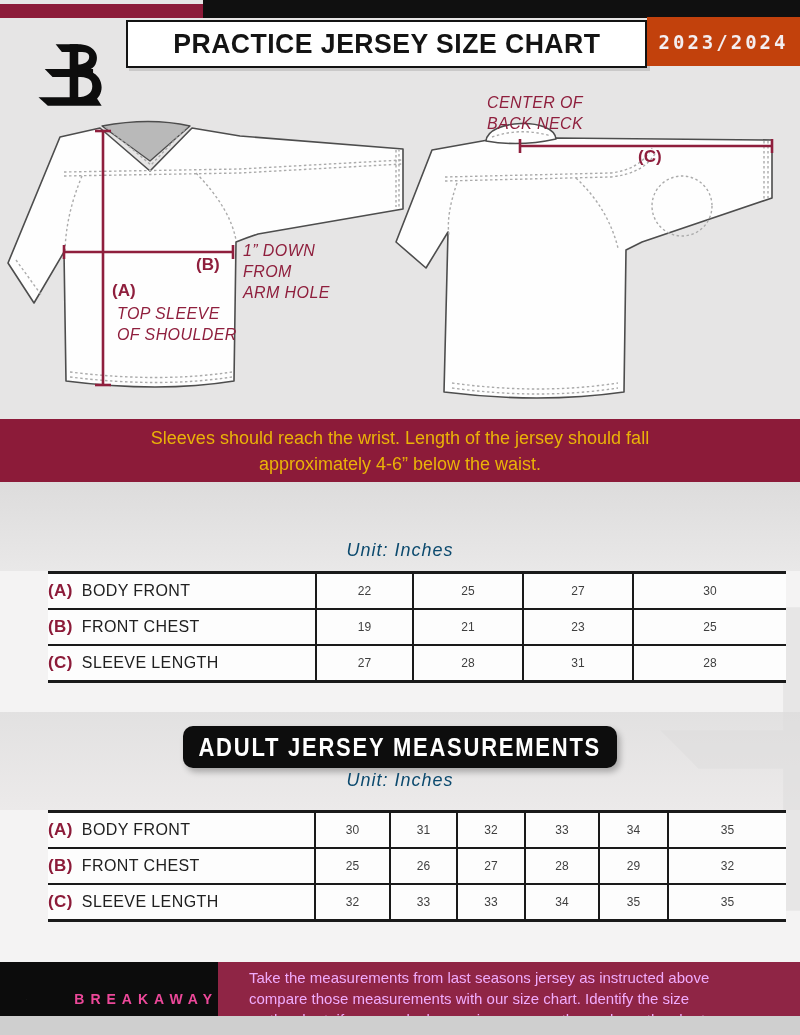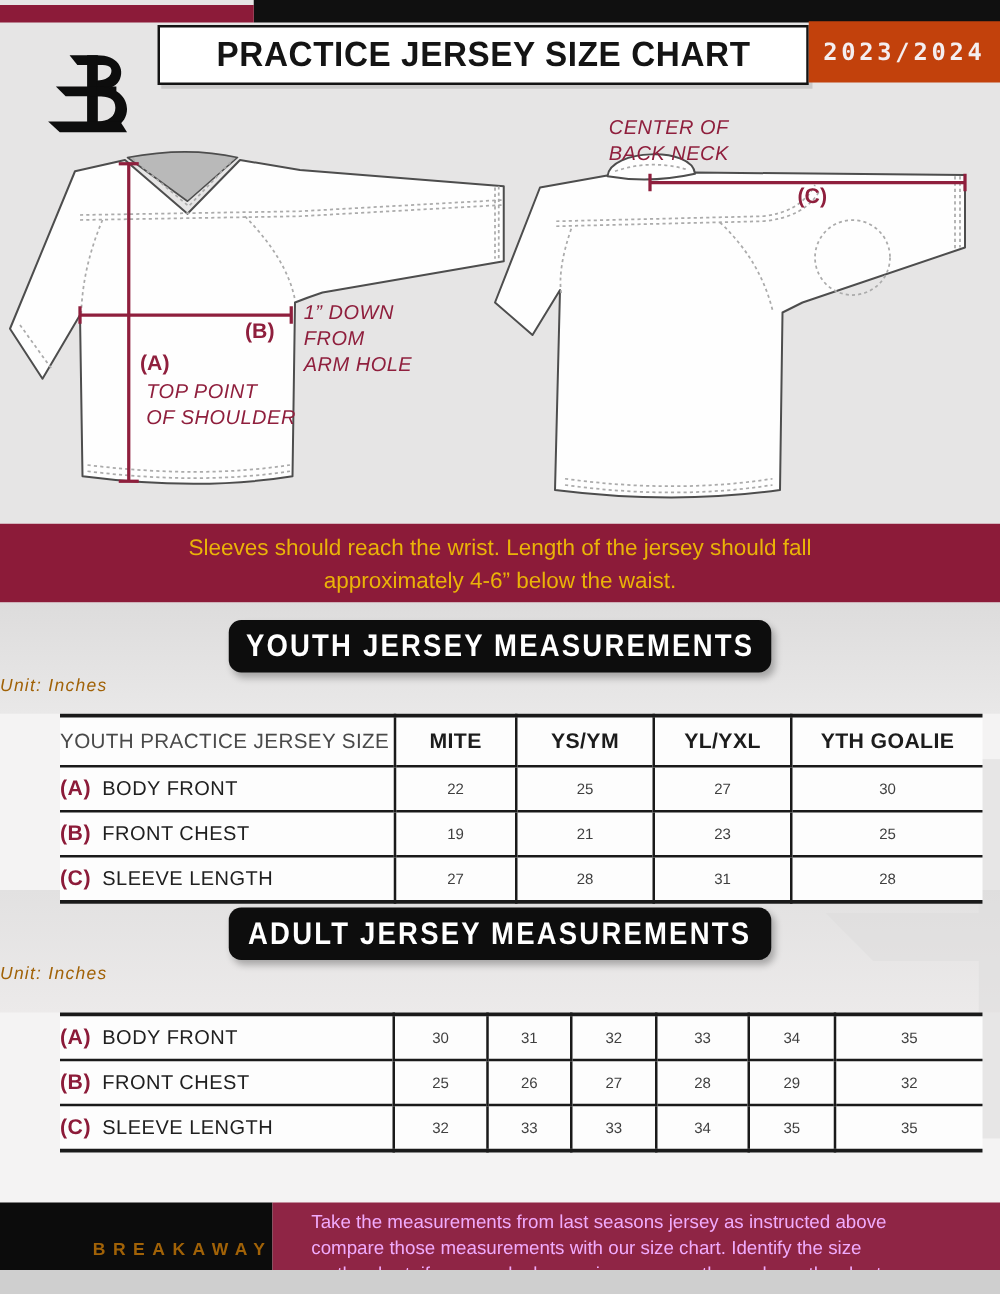--- a/index.html
+++ b/index.html
@@ -35,22 +35,22 @@
   
   .band1{position:absolute;left:0;top:482px;width:800px;height:89px;background:linear-gradient(#dddcdc,#e9e8e8);}
   .band2{position:absolute;left:0;top:712px;width:800px;height:98px;background:linear-gradient(#e2e1e1,#eceaea);}
   .watermark{position:absolute;left:545px;top:500px;opacity:.55;}
 
   
   .sec-banner{position:absolute;left:183px;width:434px;height:42px;background:#0d0d0d;border-radius:10px;
     display:flex;align-items:center;justify-content:center;box-shadow:3px 4px 6px rgba(0,0,0,.28);}
   .sec-banner span{color:#fff;font-size:25px;font-weight:bold;letter-spacing:2px;
     display:inline-block;transform:scaleX(.88);white-space:nowrap;}
-  .unit{position:absolute;left:0;width:800px;text-align:left;font-style:italic;font-size:14px;
-    color:#a16207;letter-spacing:1px;}
+  .unit{position:absolute;left:0;width:800px;text-align:center;font-style:italic;font-size:18px;
+    color:#0c4a6e;letter-spacing:1px;}
 
   
   table.size{position:absolute;left:48px;width:738px;border-collapse:collapse;table-layout:fixed;
     border-top:3px solid #1a1a1a;border-bottom:3px solid #1a1a1a;background:#fdfdfd;}
   table.size tr{border-top:2.5px solid #1a1a1a;}
   table.size tr:first-child{border-top:none;}
   table.size th,table.size td{padding:0;vertical-align:middle;}
   table.size .hrow th{height:38px;}
   table.size .drow td{height:34px;}
   .col-label{text-align:left;padding-left:12px;font-weight:normal;font-size:16.5px;color:#4a4a4a;letter-spacing:.3px;}
@@ -58,21 +58,21 @@
   .row-label{text-align:left;padding-left:20px;font-size:16px;color:#202020;letter-spacing:.4px;white-space:nowrap;}
   .row-key{color:#8c1b39;font-weight:bold;font-size:17px;margin-right:9px;}
   td.val{text-align:center;font-size:12px;color:#3f3f3f;border-left:2px solid #1a1a1a;}
 
   
   .footer-black{position:absolute;left:0;top:962px;width:218px;height:73px;background:#0c0c0c;
     display:flex;align-items:center;}
   .footer-maroon{position:absolute;left:218px;top:962px;width:582px;height:73px;background:#8f2545;
     display:flex;align-items:center;}
   .footer-maroon div{color:#f0abfc;font-size:15px;line-height:1.42;padding-left:31px;white-space:pre-line;}
-  .brand-name{color:#a16207;font-weight:bold;font-size:14px;letter-spacing:6px;margin-left:28px;white-space:nowrap;padding-left:20px;}
+  .brand-name{color:#ec4899;font-weight:bold;font-size:14px;letter-spacing:6px;margin-left:28px;white-space:nowrap;padding-left:20px;}
 </style>
 </head>
 <body>
 
 <div class="page">
 
   <div class="diagram-bg"></div>
   <div class="strip-black"></div>
   <div class="strip-maroon"></div>
   <div class="title-box">
@@ -146,62 +146,52 @@
   </svg>
 
   <div class="ann it" style="left:487px;top:92px;font-style:italic;">CENTER OF
 BACK NECK</div>
   <div class="ann lbl" style="left:638px;top:147px;">(C)</div>
   <div class="ann lbl" style="left:196px;top:255px;">(B)</div>
   <div class="ann it" style="left:243px;top:240px;">1” DOWN
 FROM
 ARM HOLE</div>
   <div class="ann lbl" style="left:112px;top:281px;">(A)</div>
-  <div class="ann it" style="left:117px;top:303px;">TOP POINT
+  <div class="ann it" style="left:117px;top:303px;">TOP SLEEVE
 OF SHOULDER</div>
 
   <div class="note-banner">
     <div>Sleeves should reach the wrist. Length of the jersey should fall
 approximately 4-6” below the waist.</div>
   </div>
 
   <div class="band1"></div>
   <div class="band2"></div>
   <svg class="watermark" width="430" height="430" viewBox="0 0 100 112">
     <g fill="#dedddd">
       <path d="M38,28 L66,28 L66,38 L46,38 Z"></path>
       <rect x="56" y="28" width="11" height="76"></rect>
       <path d="M66,28 C88,28 95,42 89,54 C85,61 76,64 66,64 L66,54 C75,54 81,50 81,44 C81,38 75,38 66,38 Z"></path>
       <path d="M24,60 L86,60 L86,70 L34,70 Z"></path>
       <path d="M66,60 C94,60 102,80 94,94 C88,103 78,106 66,106 L66,96 C78,96 85,91 85,82 C85,72 78,70 66,70 Z"></path>
       <path d="M16,96 L90,96 L97,107 L28,107 Z"></path>
     </g>
   </svg>
 
-  <div class="sec-banner" style="top:496px;">
-    <span>YOUTH JERSEY MEASUREMENTS</span>
-  </div>
   <div class="unit" style="top:540px;">Unit: Inches</div>
 
   <table class="size" style="top:571px;">
     <colgroup>
         <col style="width:268px">
         <col style="width:97px">
         <col style="width:110px">
         <col style="width:110px">
         <col style="width:153px">
       </colgroup>
     <tbody>
-        <tr class="hrow">
-      <th class="col-label">YOUTH PRACTICE JERSEY SIZE</th>
-      <th class="size-head">MITE</th>
-      <th class="size-head">YS/YM</th>
-      <th class="size-head">YL/YXL</th>
-      <th class="size-head">YTH GOALIE</th>
-    </tr>
     <tr class="drow">
       <td class="row-label"><span class="row-key">(A)</span><span>BODY FRONT</span></td>
       <td class="val">22</td>
       <td class="val">25</td>
       <td class="val">27</td>
       <td class="val">30</td>
     </tr>
     <tr class="drow">
       <td class="row-label"><span class="row-key">(B)</span><span>FRONT CHEST</span></td>
       <td class="val">19</td>

